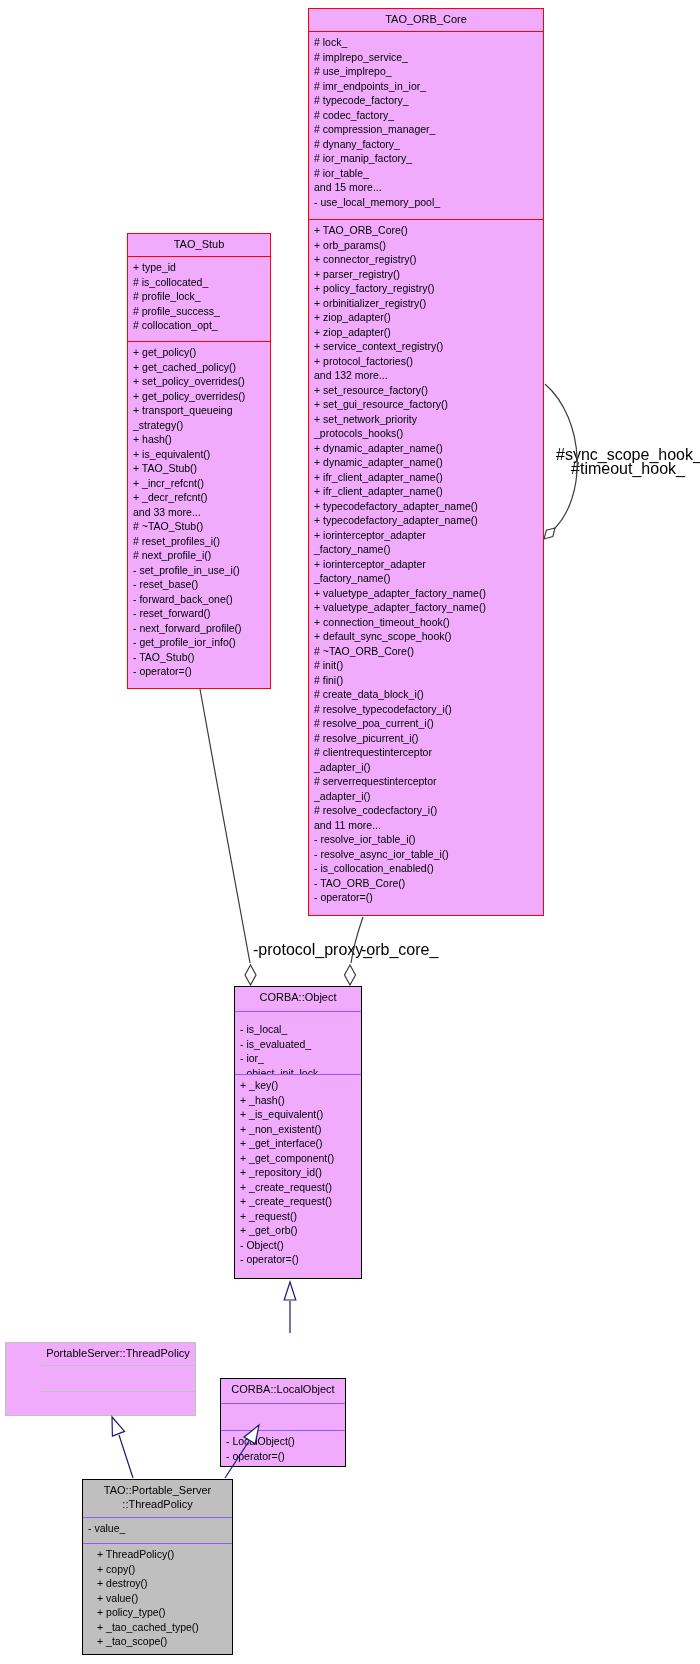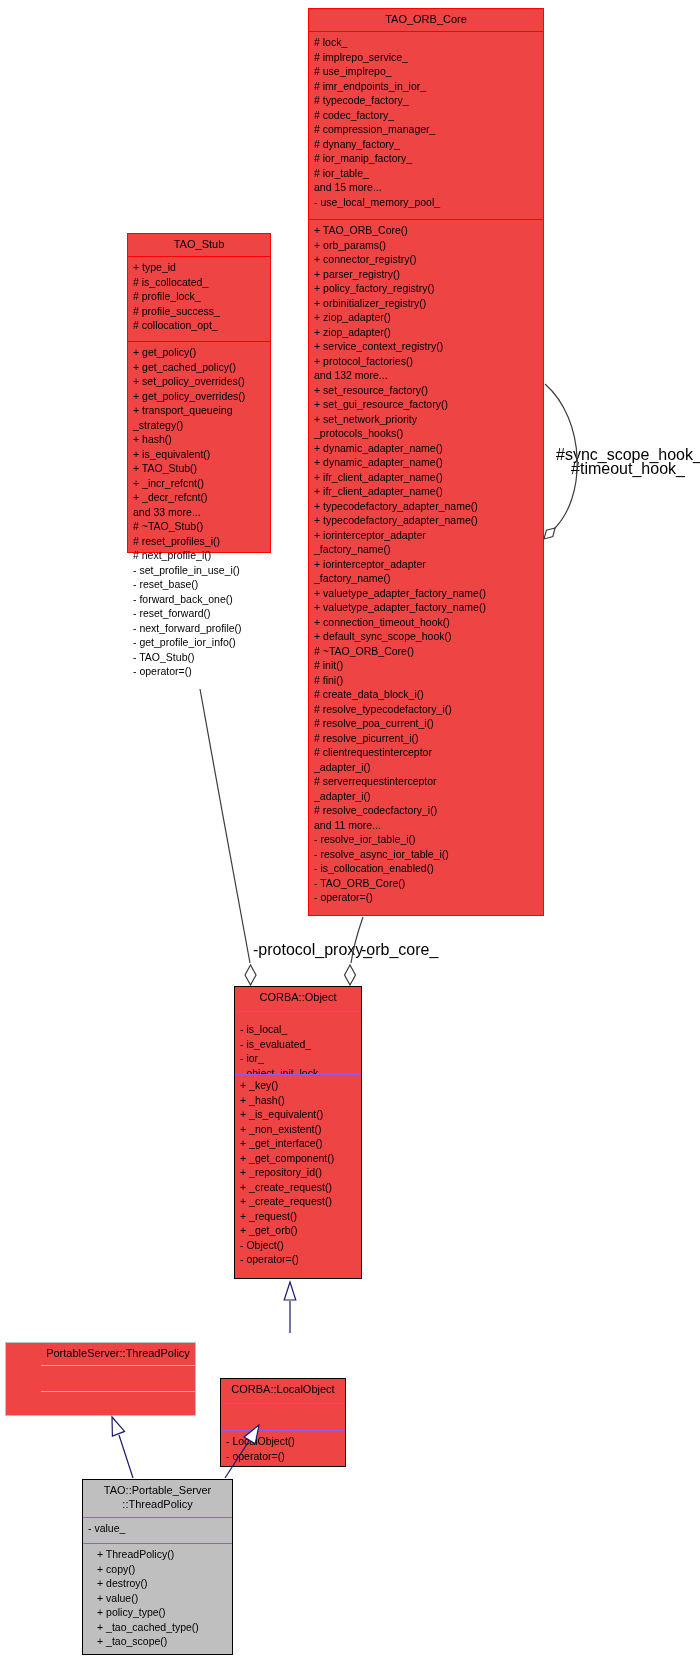--- a/index.html
+++ b/index.html
@@ -1,21 +1,21 @@
 <!DOCTYPE html>
 <html><head>
 <meta charset="utf-8">
 <style>
   html,body { margin:0; padding:0; background:#ffffff; }
   #canvas {
     position:relative; width:700px; height:1664px; background:#ffffff;
     font-family:"Liberation Sans", sans-serif; color:#000;
   }
   .uml-class {
-    position:absolute; box-sizing:border-box; background:#ef4444;
+    position:absolute; box-sizing:border-box; background:#f0abfc;
     border:1px solid #000; font-size:10.5px; line-height:14.5px;
   }
   .uml-class .title {
     box-sizing:border-box; text-align:center; padding:4px 2px 2px;
     line-height:13.5px; font-size:11px; overflow:hidden;
   }
   .uml-class .section {
     box-sizing:border-box; border-top:1px solid #8b5cf6;
     padding:3px 5px 2px; overflow:hidden;
   }
@@ -28,21 +28,21 @@
   .gray-border-box .section { border-top-color:#c0c0c0; }
   
   .gray-fill-box { background:#bfbfbf; }
 
   
   #box-orbcore    { left:308px; top:8px;    width:236px; height:908px; }
   #box-orbcore .title   { height:22px; }
   #box-orbcore .s0      { height:188px; }
   #box-orbcore .s1      { height:696px; }
 
-  #box-stub       { left:127px; top:233px;  width:144px; height:320px; }
+  #box-stub       { left:127px; top:233px;  width:144px; height:456px; }
   #box-stub .title      { height:22px; }
   #box-stub .s0         { height:85px; }
   #box-stub .s1         { height:347px; }
 
   #box-object     { left:234px; top:986px;  width:128px; height:293px; }
   #box-object .title    { height:24px; }
   #box-object .s0       { height:63px; padding-top:10px; }
   #box-object .s1       { height:204px; }
 
   #box-localobject{ left:220px; top:1334px; width:126px; height:89px;margin-top:44px; }

